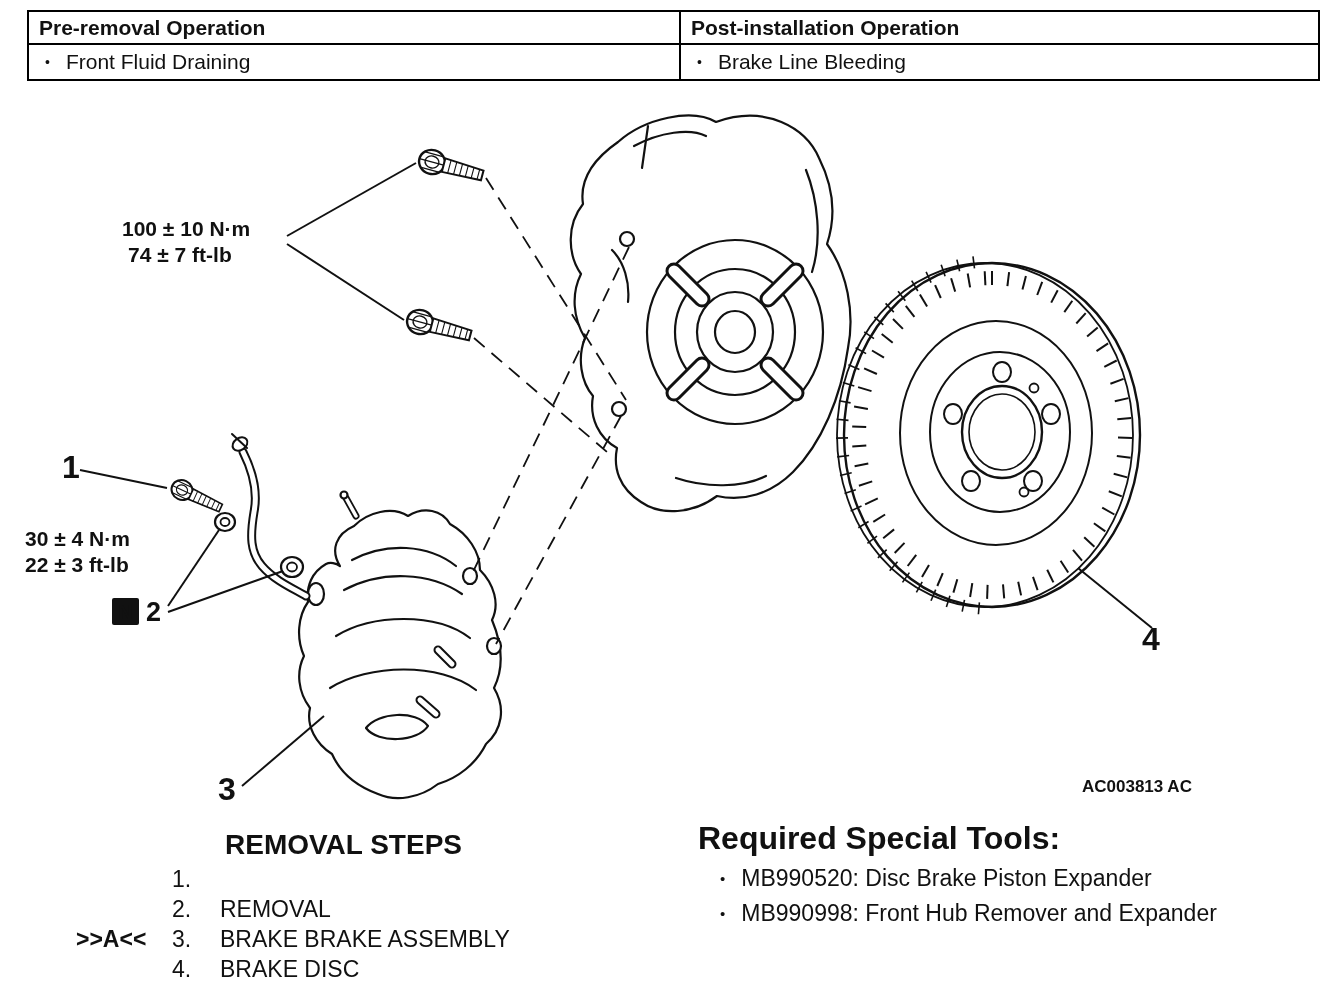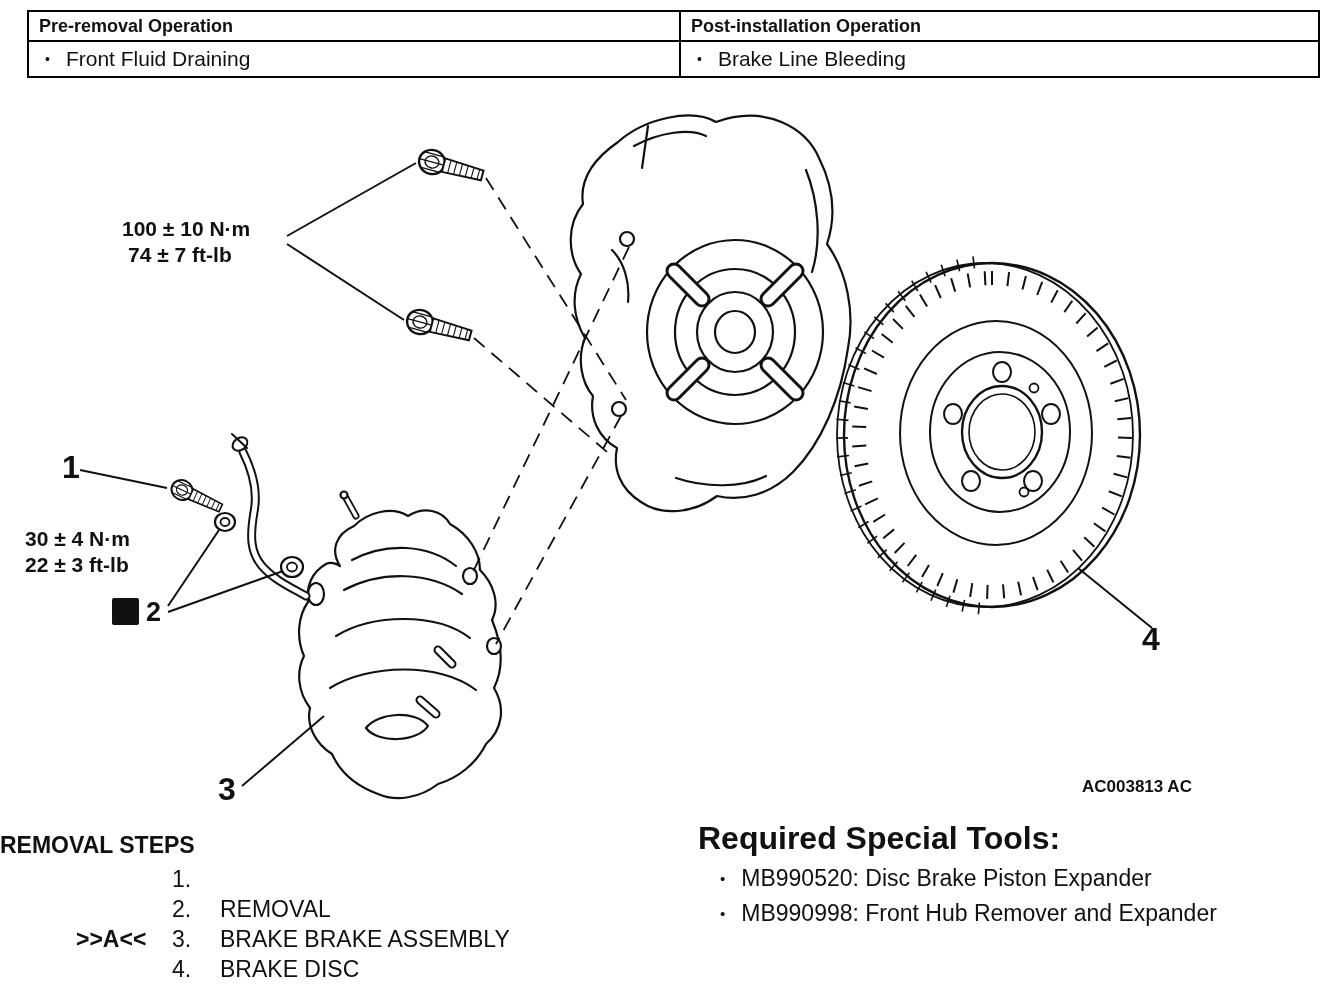--- a/index.html
+++ b/index.html
@@ -5,36 +5,36 @@
   *{margin:0;padding:0;box-sizing:border-box}
   html,body{background:#fff}
   .page{position:relative;width:1344px;height:988px;background:#fff;overflow:hidden;
         font-family:"Liberation Sans",sans-serif;color:#111}
 
   
   .op-table{position:absolute;left:27px;top:10px;width:1293px;border:2px solid #000;display:flex;background:#fff}
   .op-cell{min-height:62px}
   .op-cell.left{width:652px;border-right:2px solid #000}
   .op-cell.right{flex:1}
-  .op-title{font-weight:bold;font-size:18px;padding:4px 10px 3px;border-bottom:2px solid #000}
+  .op-title{font-weight:bold;font-size:21px;padding:4px 10px 3px;border-bottom:2px solid #000}
   .op-item{font-size:21px;padding:5px 10px 5px 16px;display:flex;align-items:center;gap:16px}
   .op-bullet{font-size:14px;line-height:21px}
 
   
   .diagram{position:absolute;left:0;top:0;width:1344px;height:988px}
   .diagram text{font-family:"Liberation Sans",sans-serif;fill:#111}
   .torque{font-size:21px;font-weight:bold}
   .callout{font-size:32px;font-weight:bold}
   .callout-sm{font-size:27px;font-weight:bold}
   .figcode{font-size:17px;font-weight:bold}
   .nmark{font-size:20px;font-weight:bold;fill:#fff}
 
   
   .removal{position:absolute;left:0;top:830px;font-size:23px;line-height:30px}
-  .removal-title{font-weight:bold;margin-bottom:4px;font-size:23px}
+  .removal-title{font-weight:bold;margin-left:225px;margin-bottom:4px;font-size:28px}
   .step-row{display:flex}
   .step-prefix{width:172px;padding-left:76px;font-weight:bold;white-space:nowrap}
   .step-num{width:48px}
 
   
   .tools{position:absolute;left:698px;top:820px;font-size:23px}
   .tools-title{font-weight:bold;font-size:32px;margin-bottom:4px}
   .tool-item{display:flex;gap:16px;line-height:35px;padding-left:22px}
   .tool-bullet{font-size:15px;line-height:35px}
 </style>

